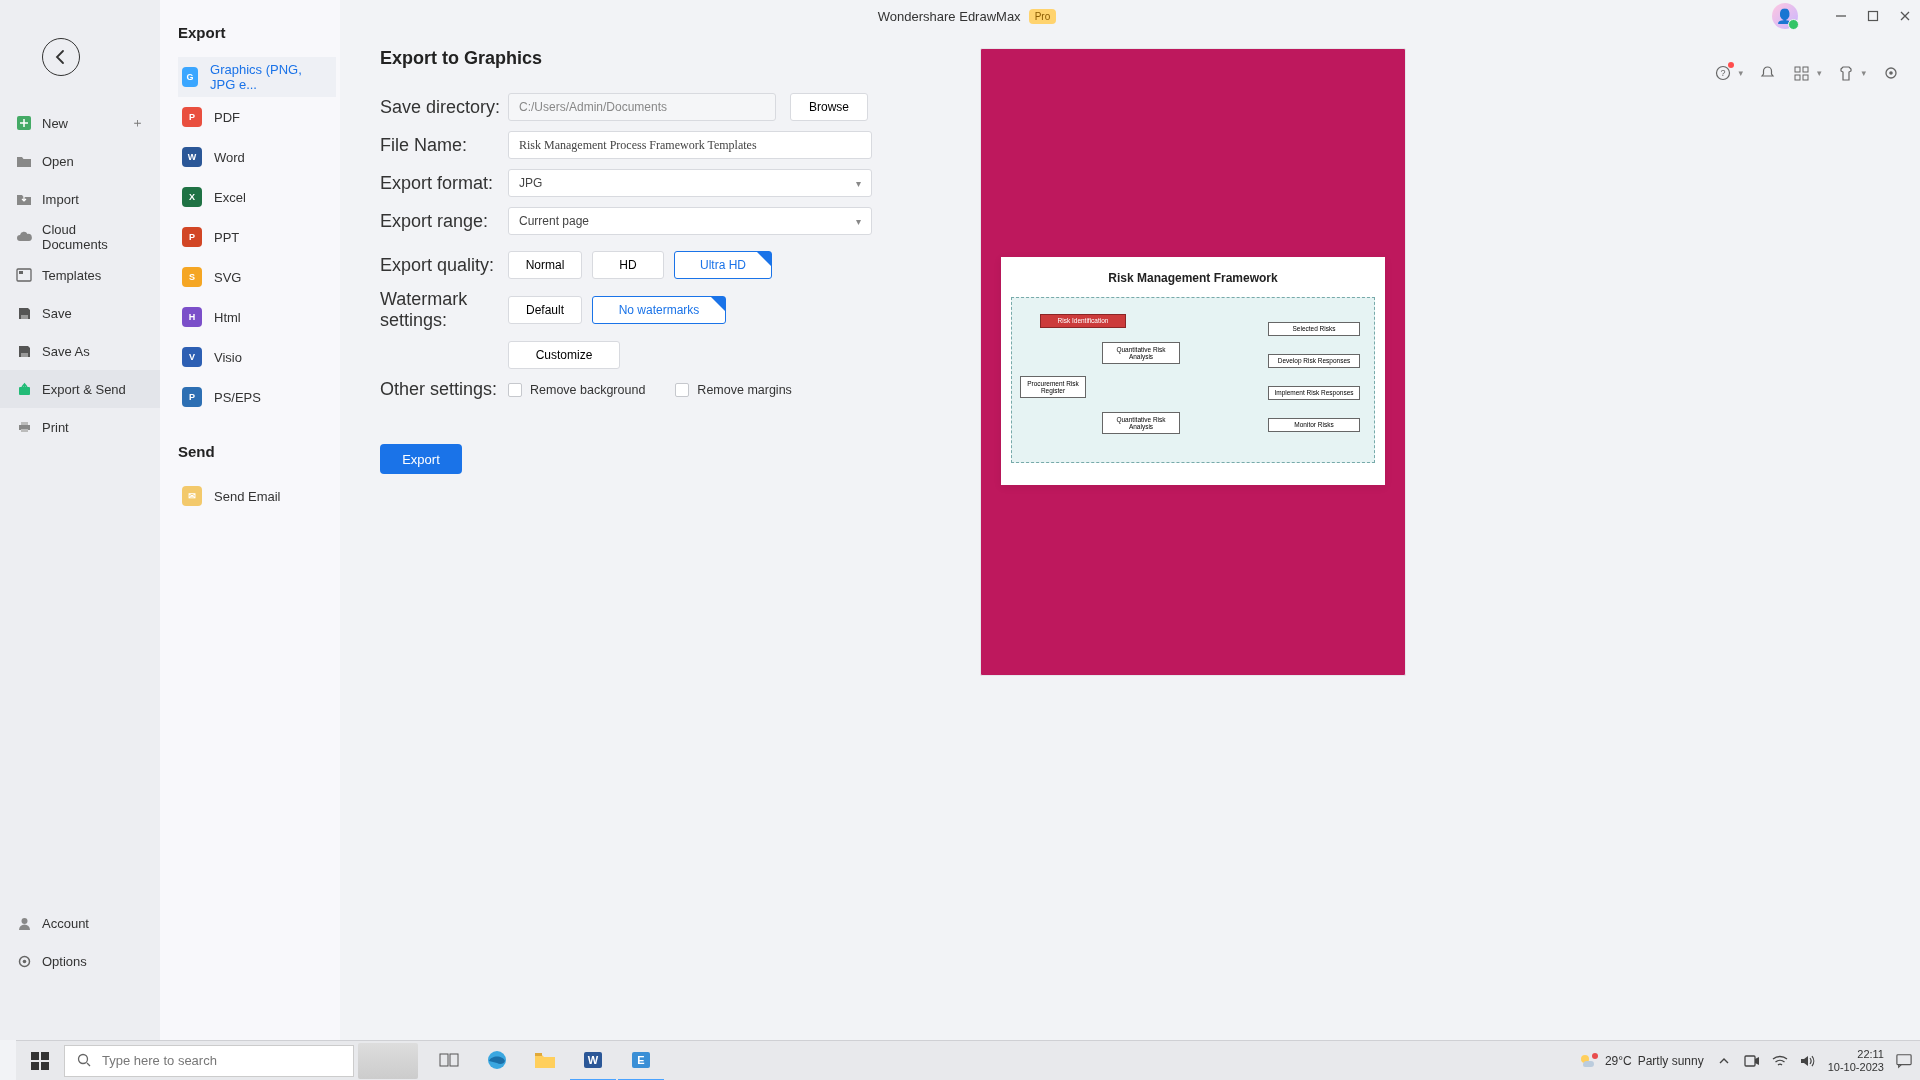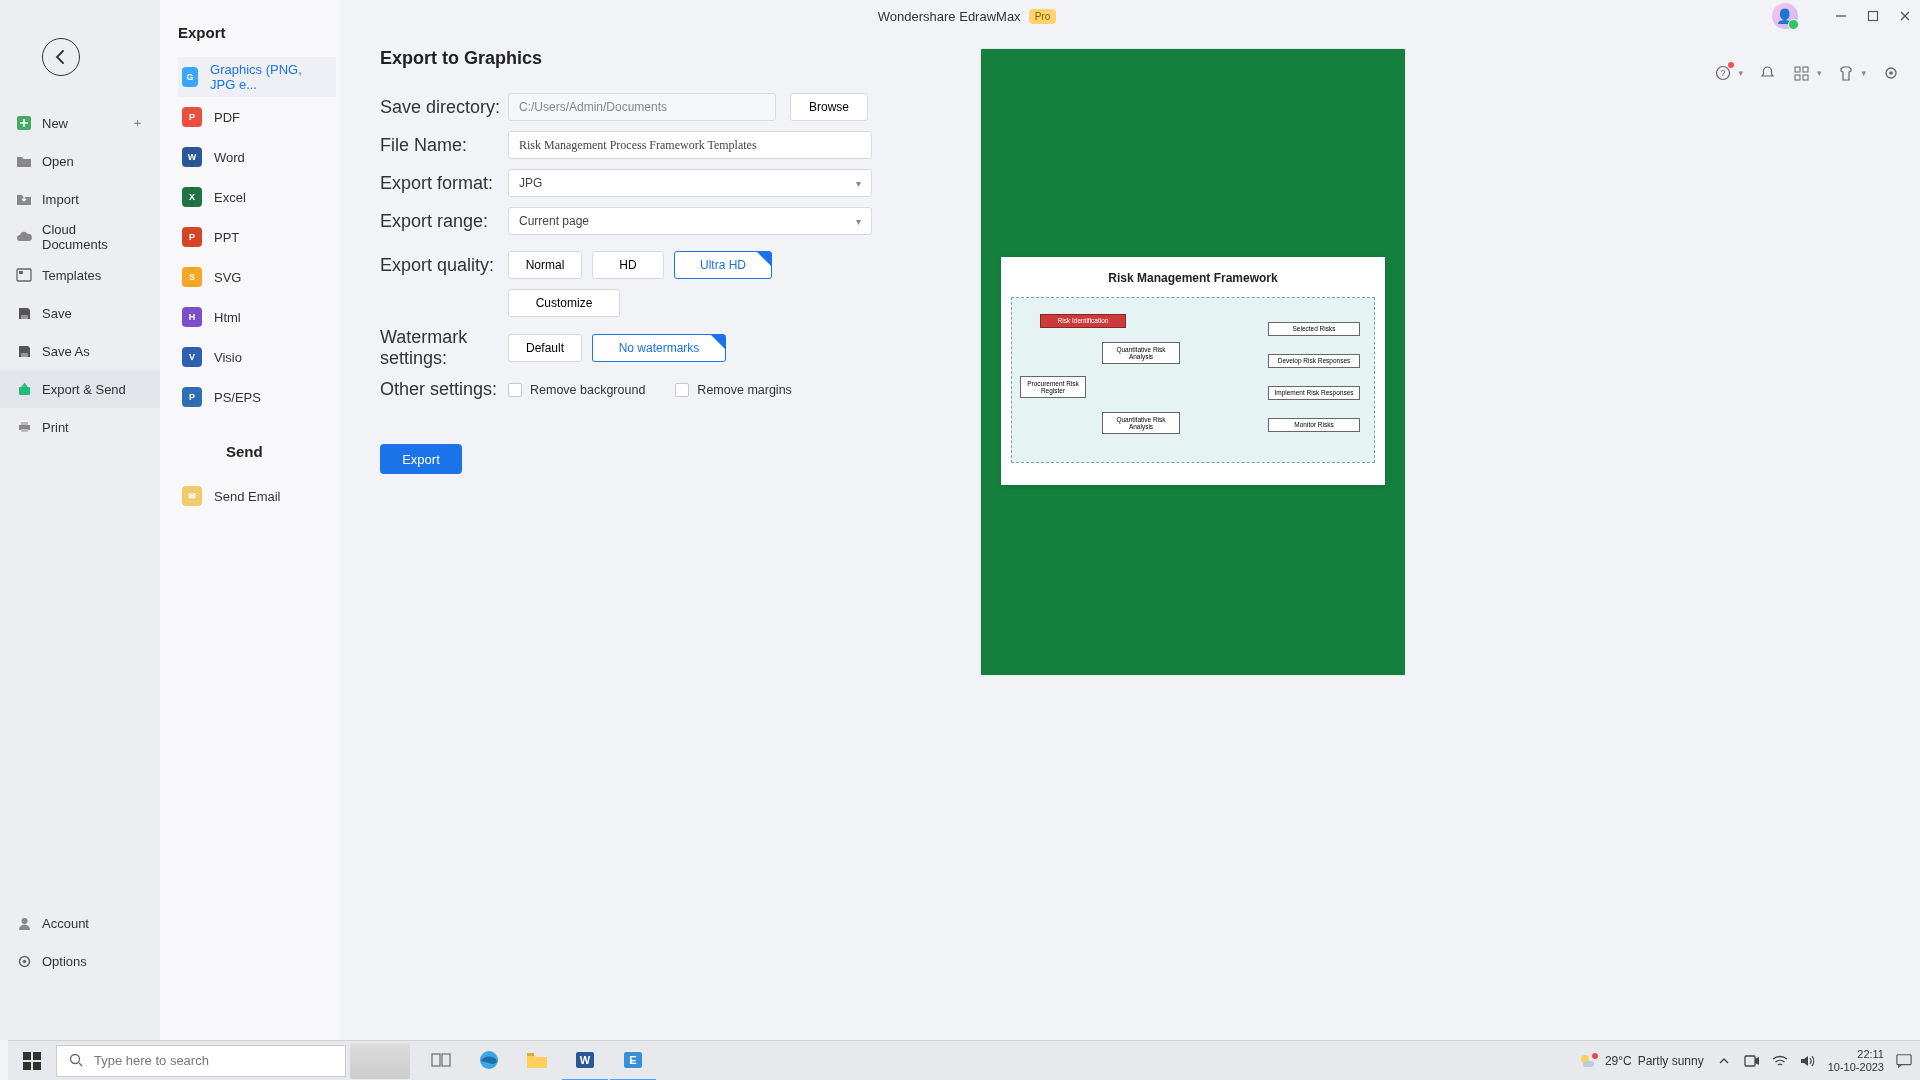--- a/index.html
+++ b/index.html
@@ -29,21 +29,21 @@
 .back-circle { width: 38px; height: 38px; border:1.5px solid #333; border-radius:50%; margin: 20px 0 28px 42px; display:flex; align-items:center; justify-content:center; cursor:pointer; }
 .nav-item { height: 38px; display:flex; align-items:center; gap:10px; padding: 0 16px; font-size:13px; color:#333; cursor:pointer; }
 .nav-item.active { background:#e3e5ea; }
 .nav-item .nicon { width:16px; height:16px; display:flex; align-items:center; justify-content:center; color:#555; }
 .nav-item .plus { margin-left:auto; color:#777; }
 .nav-bottom { margin-top:auto; padding-bottom: 60px; }
 
 
 .exportcol { width: 180px; background:#f8f8fb; padding: 24px 0 0 18px; }
 .exportcol h3 { font-size:15px; font-weight:700; color:#222; margin-bottom: 16px; }
-.exportcol h3.send { margin-top: 26px; margin-left: 48px; }
+.exportcol h3.send { margin-top: 26px; }
 .fmt-item { height:40px; display:flex; align-items:center; gap:12px; padding: 0 12px 0 4px; font-size:13px; color:#333; cursor:pointer; margin-right:4px; }
 .fmt-item.active { background:#eef0f5; color:#1a73e8; }
 .fmt-item.active .ficon { filter:none; }
 .ficon { width:20px; height:20px; border-radius:4px; display:flex; align-items:center; justify-content:center; font-size:9px; font-weight:700; color:#fff; }
 .fi-graphics{ background:#3aa6ff; } .fi-pdf{ background:#e94f3f; } .fi-word{ background:#2b5797; } .fi-excel{ background:#1f7244; } .fi-ppt{ background:#d24625; } .fi-svg{ background:#f5a623; } .fi-html{ background:#7b4fc9; } .fi-visio{ background:#2d5fb3; } .fi-ps{ background:#2d6fb3; } .fi-mail{ background:#f3c96b; }
 
 
 .content { flex:1; padding: 48px 60px 0 40px; display:flex; gap: 80px; }
 .form-col { width: 520px; }
 .content h2 { font-size:18px; font-weight:700; color:#222; margin-bottom: 24px; }
@@ -62,29 +62,29 @@
 .seg.selected { border-color:#1a73e8; color:#1a73e8; }
 .seg .corner { position:absolute; top:0; right:0; width:0; height:0; border-left:14px solid transparent; border-top:14px solid #1a73e8; }
 
 .chk-row { display:flex; gap:30px; align-items:center; }
 .chk { display:flex; align-items:center; gap:8px; font-size:12.5px; color:#333; cursor:pointer; }
 .chk .box { width:14px; height:14px; border:1px solid #c6c8cd; background:#fff; border-radius:2px; }
 
 .export-btn { margin-top:34px; width:82px; height:30px; background:#1a73e8; color:#fff; border:none; border-radius:4px; font-size:13px; cursor:pointer; }
 
 
-.preview-pane { width:426px; height:628px; background:#15803d; border:1px solid #e5e6ea; border-radius:2px; padding: 208px 20px 0 20px; }
+.preview-pane { width:426px; height:628px; background:#be185d; border:1px solid #e5e6ea; border-radius:2px; padding: 208px 20px 0 20px; }
 .preview-card { background:#fff; box-shadow:0 2px 8px rgba(0,0,0,.08); padding: 14px 10px 22px 10px; }
 .preview-card .ptitle { text-align:center; font-size:12px; font-weight:700; color:#222; margin-bottom:12px; }
 .diagram { height:166px; border:1px dashed #7aa; background:#e6f3f3; position:relative; }
 .dbox { position:absolute; background:#fff; border:1px solid #666; font-size:6.5px; display:flex; align-items:center; justify-content:center; text-align:center; padding:2px; line-height:1.1; }
 .dbox.red { background:#cc3b3b; color:#fff; border-color:#8a2626; }
 
 
-.taskbar { position:absolute; bottom:0; left:8px; right:0; height:40px; background:#e8e9ec; border-top:1px solid #cfd0d4; display:flex; align-items:center; }
+.taskbar { position:absolute; bottom:0; left:16px; right:0; height:40px; background:#e8e9ec; border-top:1px solid #cfd0d4; display:flex; align-items:center; }
 .taskbar .start { width:48px; height:40px; display:flex; align-items:center; justify-content:center; cursor:pointer; }
 .taskbar .search { height:32px; width:290px; background:#fff; border:1px solid #ccc; display:flex; align-items:center; gap:10px; padding:0 12px; font-size:13px; color:#777; margin-left:0; }
 .taskbar .tb-icons { display:flex; align-items:center; gap:2px; margin-left:8px; }
 .tb-btn { width:46px; height:40px; display:flex; align-items:center; justify-content:center; cursor:pointer; border-bottom:2px solid transparent; }
 .tb-btn.active { border-bottom-color:#4aa3ff; }
 .taskbar .tray { margin-left:auto; display:flex; align-items:center; gap:12px; padding-right:8px; font-size:12px; color:#333; }
 .tray .weather { display:flex; align-items:center; gap:6px; }
 .tray .sysicon { width:16px; height:16px; display:flex; align-items:center; justify-content:center; color:#444; cursor:pointer; }
 .tray .clock { text-align:right; line-height:1.15; font-size:11px; }
 
@@ -288,34 +288,34 @@
         <label>Export quality:</label>
         <div class="seg-group">
           <div class="seg w1">Normal</div>
           <div class="seg w2">HD</div>
           <div class="seg w3 selected">
             <span>Ultra HD</span>
             <span class="corner"></span>
           </div>
         </div>
       </div>
-      <div class="form-row">
-        <label></label>
-        <div class="seg wcust">Customize</div>
-      </div>
-
       <div class="form-row" style="margin-top:10px;">
         <label>Watermark settings:</label>
         <div class="seg-group">
           <div class="seg wd">Default</div>
           <div class="seg wnw selected">
             <span>No watermarks</span>
             <span class="corner"></span>
           </div>
         </div>
+      </div>
+
+      <div class="form-row">
+        <label></label>
+        <div class="seg wcust">Customize</div>
       </div>
 
       <div class="form-row" style="margin-top:10px;">
         <label>Other settings:</label>
         <div class="chk-row">
           <div class="chk">
             <span class="box"></span>
             <span>Remove background</span>
           </div>
           <div class="chk">

